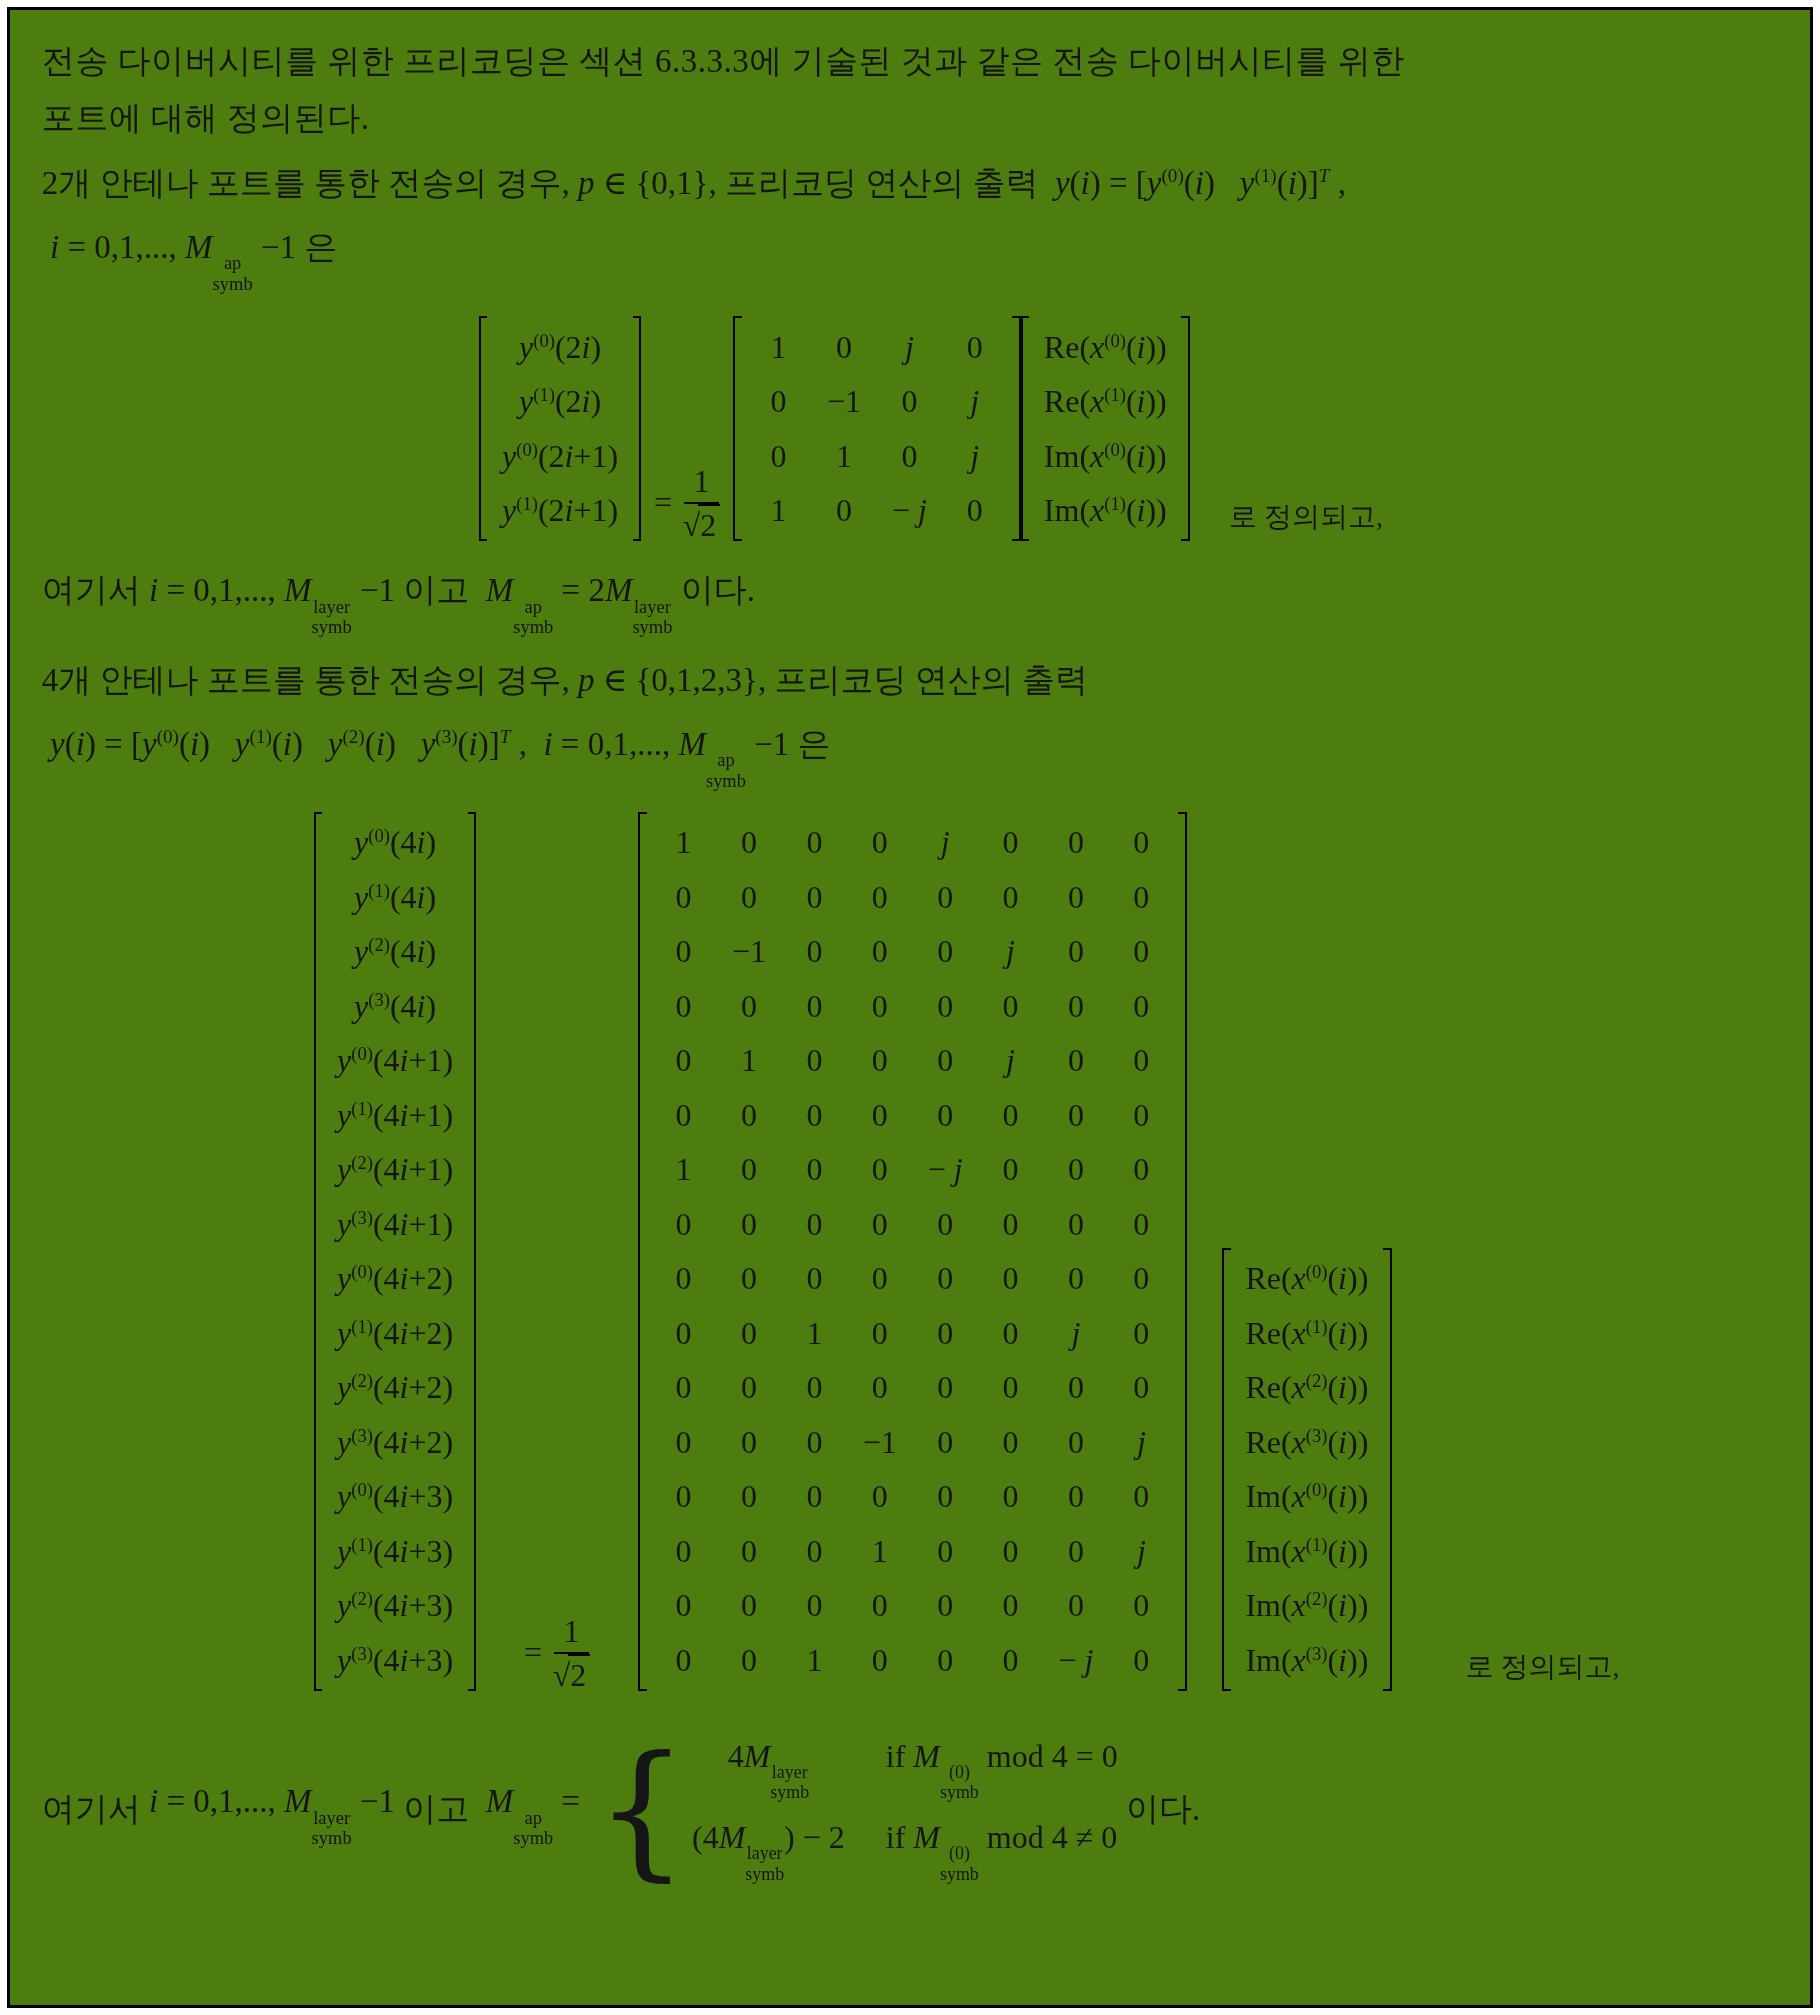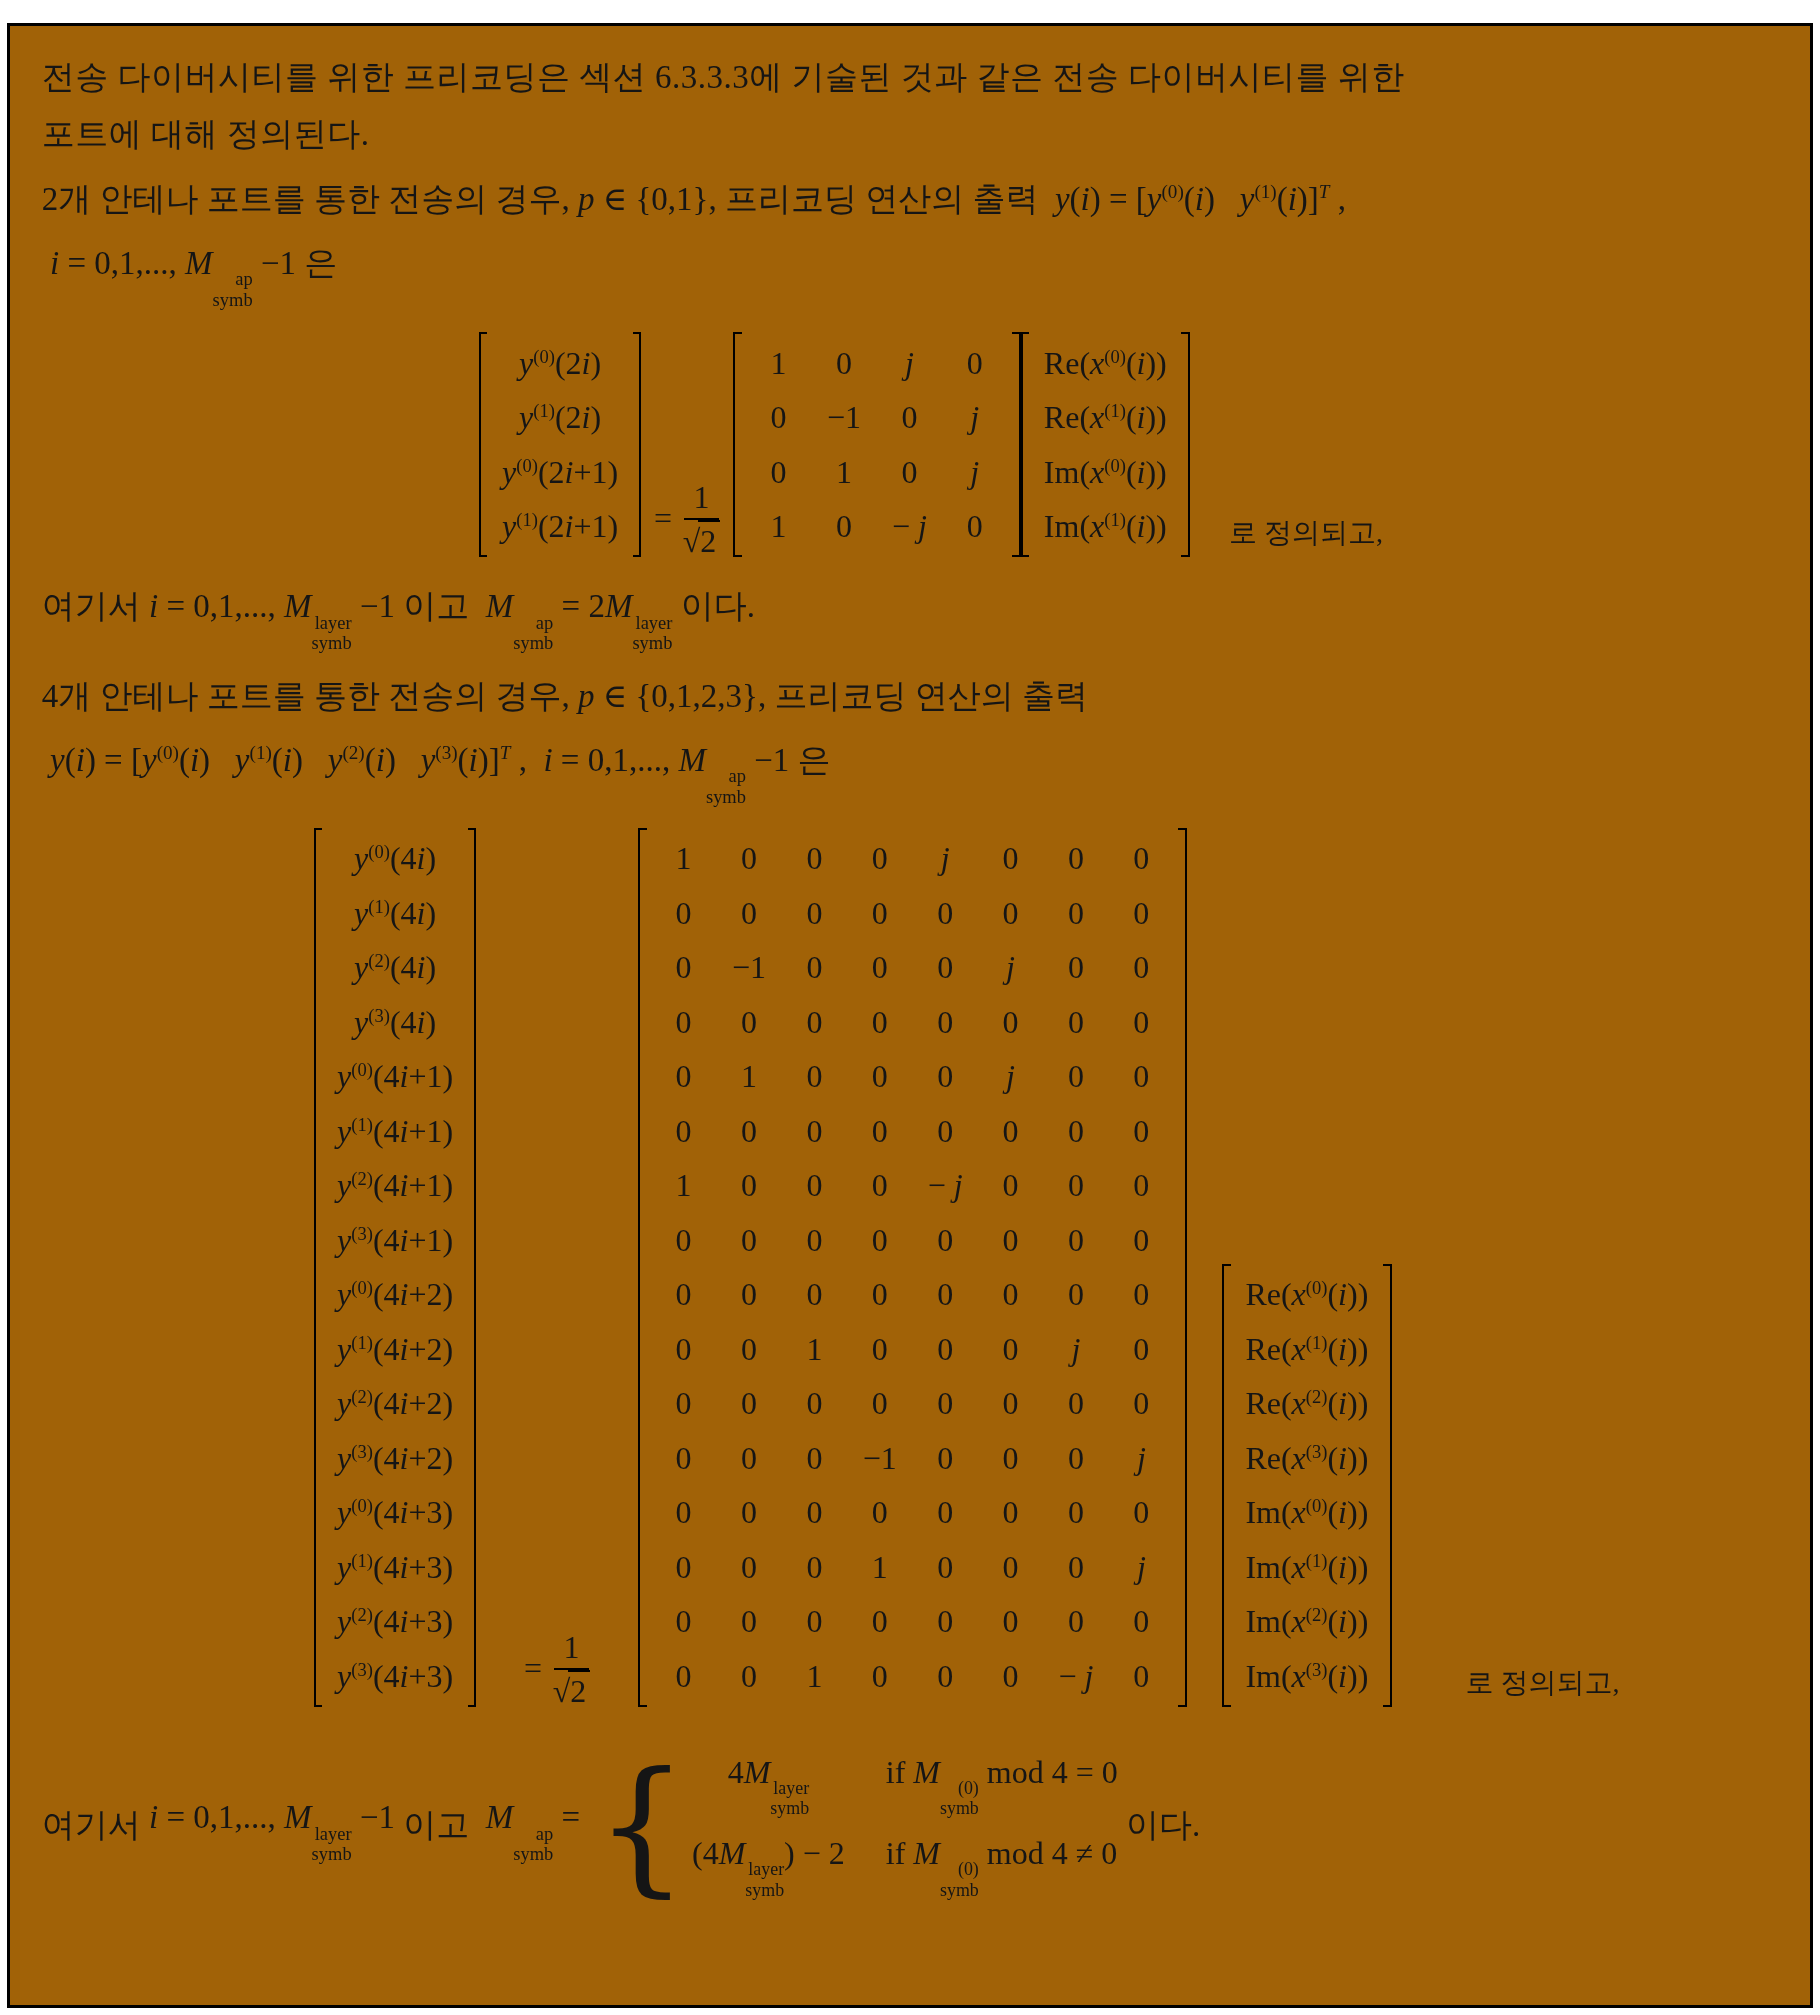--- a/index.html
+++ b/index.html
@@ -1,33 +1,33 @@
 <!DOCTYPE html>
 <html style="font-size:7.8px"><head>
 <meta charset="utf-8">
 <style>
   * { box-sizing: border-box; margin: 0; padding: 0; }
   html, body { width: 1821px; height: 2015px; background: #ffffff; }
   body { font-family: "Liberation Serif", "DejaVu Serif", serif; color: #151515; }
 
   .frame {
     position: absolute; left: 6.8px; top: 6.8px; right: 6.8px; bottom: 6.8px;
-    border: 3.4px solid #000; padding: 23px 32px; background: #a16207; overflow: hidden; margin-top: 16px;
+    border: 3.4px solid #000; padding: 23px 32px; background: #4d7c0f; overflow: hidden;
   }
 
   .p1line { font-size: 33px; line-height: 57px; letter-spacing: 0.5px; }
   .line   { font-size: 33px; line-height: 64px; }
   .ko, .math { white-space: pre-wrap; }
   .math { font-style: normal; }
   .it   { font-style: italic; }
 
   sup, sub { font-size: 0.58em; font-style: normal; line-height: 0; }
   sup { vertical-align: 0.62em; }
 
-  .ss { display: inline-flex; flex-direction: column; align-items: flex-end;
+  .ss { display: inline-flex; flex-direction: column; align-items: center;
         font-size: 0.56em; line-height: 1.12; vertical-align: -0.62em; font-style: normal; }
 
   
   .eq { display: flex; align-items: flex-end; font-size: 32px; }
   .eq1 { margin: 21.4px 0 17.5px 437px; }
   .eq2 { margin: 20.4px 0 0 272px; gap: 35px; }
   .eqsuffix { align-self: flex-end; margin-left: 39px; padding-bottom: 4.9px; font-size: 28px; white-space: nowrap; }
 
   .mat { display: inline-flex; align-items: stretch; }
   .brk { width: 8.7px; flex: 0 0 8.7px; }

